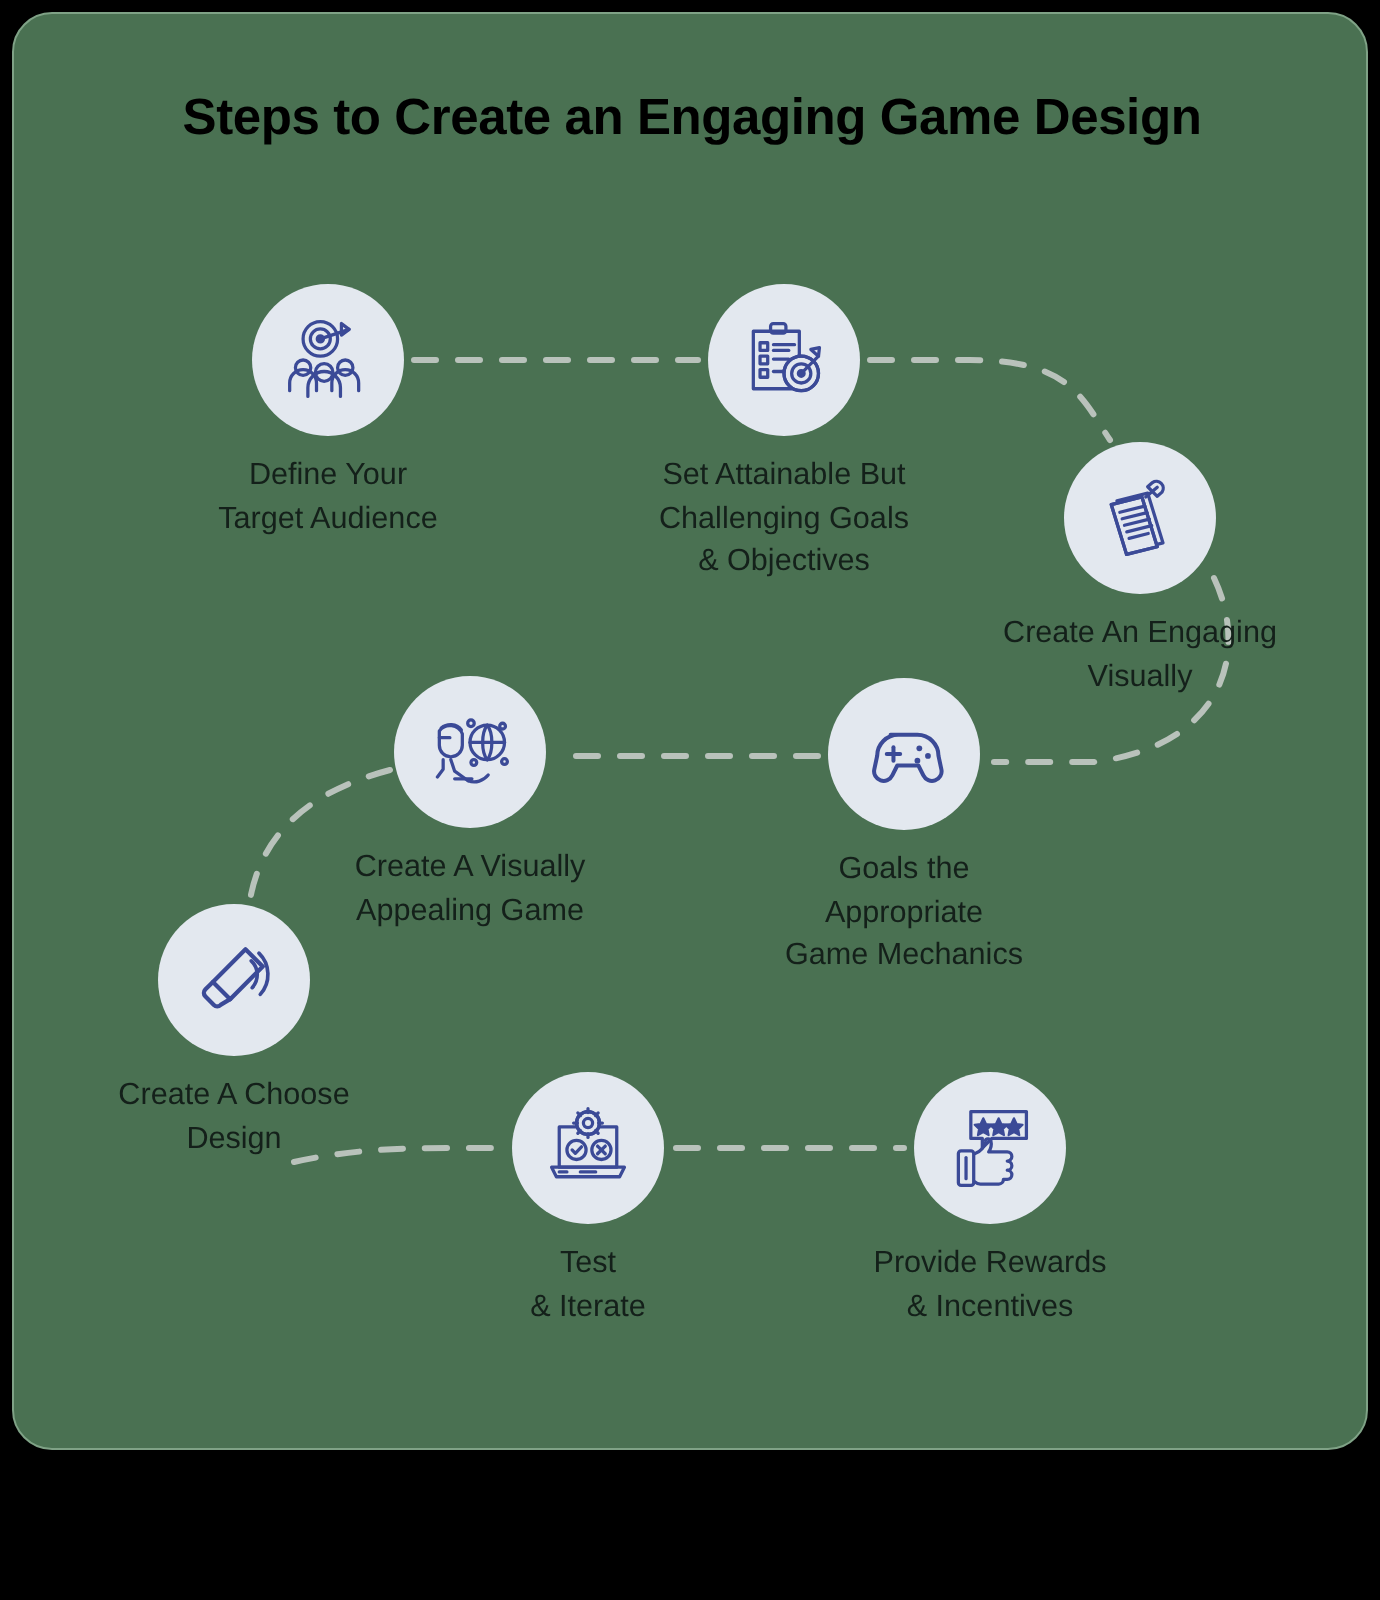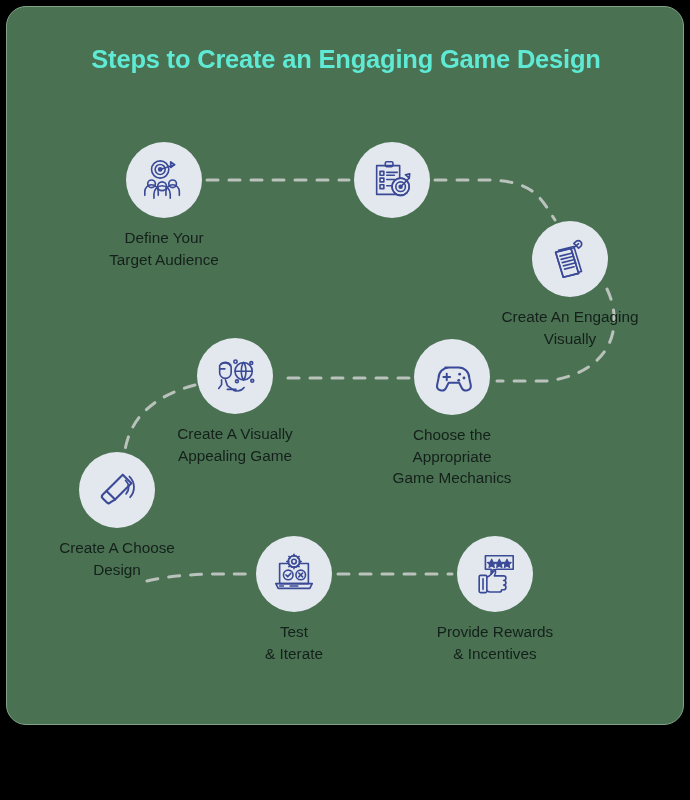--- a/index.html
+++ b/index.html
@@ -26,21 +26,21 @@
     overflow: hidden;
   }
   #title {
     position: absolute;
     left: 0;
     top: 38px;
     width: 678px;
     text-align: center;
     font-size: 25.5px;
     font-weight: bold;
-    color: #5eead4;
+    color: #000000;
     letter-spacing: -0.2px;
   }
   #connector-layer {
     position: absolute;
     left: 0;
     top: 0;
     width: 678px;
     height: 719px;
     pointer-events: none;
   }
@@ -130,20 +130,23 @@
         <path d="M18.5 23.5 h8"></path>
         <path d="M18.5 30 h5"></path>
         <circle cx="33" cy="31" r="9" fill="#e3e8ef"></circle>
         <circle cx="33" cy="31" r="9"></circle>
         <circle cx="33" cy="31" r="5"></circle>
         <circle cx="33" cy="31" r="1.5" fill="#3b4a97"></circle>
         <path d="M33 31 L42 22"></path>
         <path d="M42 22 L42.5 17.5 L38 18.5 Z"></path>
       </svg>
     </div>
+    <div class="step-label">Set Attainable But
+Challenging Goals
+&amp; Objectives</div>
   </div>
 
   <div class="step" style="left:563px; top:214px;">
     <div class="step-circle">
       <svg viewBox="0 0 48 48" fill="none" stroke="#3b4a97" stroke-width="1.7" stroke-linecap="round" stroke-linejoin="round">
         <path d="M12 15 l16 -4 l8 26 l-16 4 z"></path>
         <path d="M9 17 l16 -4 l8 26 l-16 4 z" fill="#e3e8ef"></path>
         <path d="M9 17 l16 -4 l8 26 l-16 4 z"></path>
         <path d="M13.5 21 l13 -3.2"></path>
         <path d="M14.7 24.4 l13 -3.2"></path>
@@ -162,21 +165,21 @@
     <div class="step-circle">
       <svg viewBox="0 0 48 48" fill="none" stroke="#3b4a97" stroke-width="2.1" stroke-linecap="round" stroke-linejoin="round">
         <path d="M17 14 h14 a11 11 0 0 1 11 11 l1.5 7 a5 5 0 0 1 -9.4 3.2 l-2.6 -5.2 h-11 l-2.6 5.2 a5 5 0 0 1 -9.4 -3.2 l1.5 -7 a11 11 0 0 1 11 -11 z"></path>
         <path d="M15 24 h7"></path>
         <path d="M18.5 20.5 v7"></path>
         <circle cx="32" cy="21" r="1.5" fill="#3b4a97" stroke="none"></circle>
         <circle cx="36.5" cy="25" r="1.5" fill="#3b4a97" stroke="none"></circle>
         <circle cx="31" cy="27.5" r="1.5" fill="#3b4a97" stroke="none"></circle>
       </svg>
     </div>
-    <div class="step-label">Choose the
+    <div class="step-label">Goals the
 Appropriate
 Game Mechanics</div>
   </div>
 
   <div class="step" style="left:228px; top:331px;">
     <div class="step-circle">
       <svg viewBox="0 0 48 48" fill="none" stroke="#3b4a97" stroke-width="1.7" stroke-linecap="round" stroke-linejoin="round">
         <path d="M8 13 a7 7 0 0 1 12 1.5 v6 a6 6 0 0 1 -6 6 a6 6 0 0 1 -6 -6 z"></path>
         <path d="M8 16.5 h5.5"></path>
         <path d="M9 11.5 c3 -2.5 8 -2.5 10.5 1"></path>

